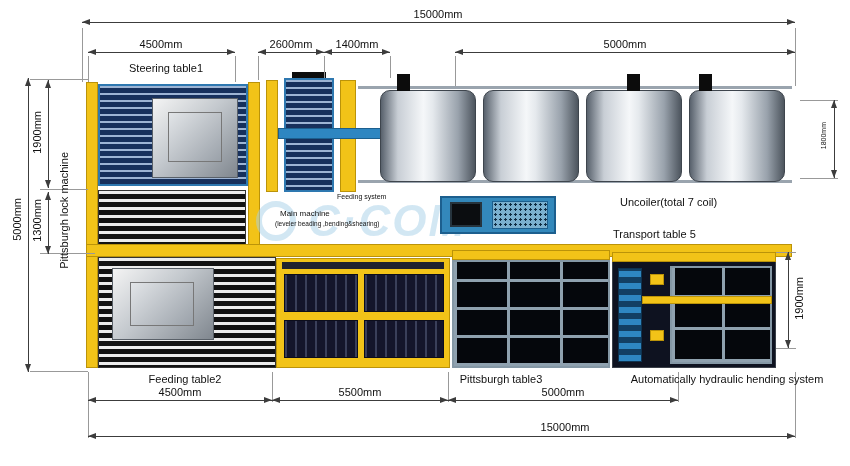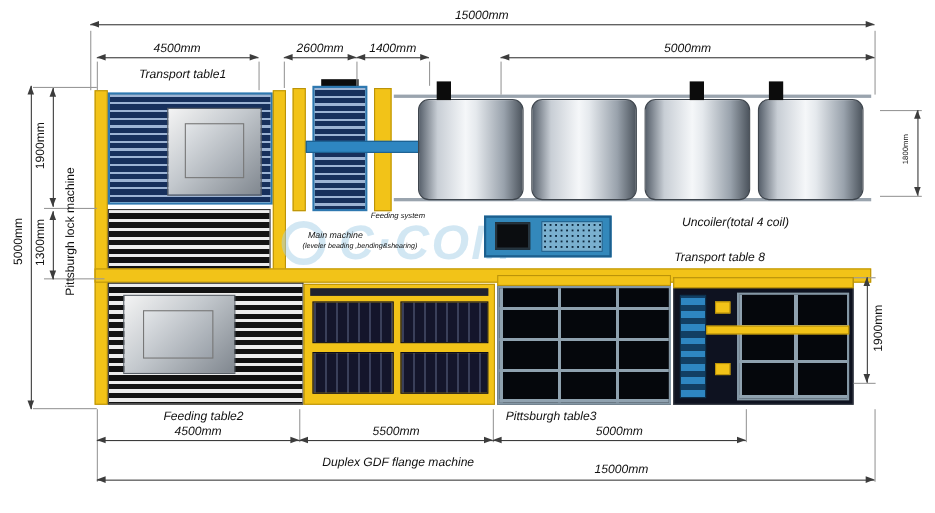--- a/index.html
+++ b/index.html
@@ -1,19 +1,19 @@
 <!DOCTYPE html>
 <html><head>
 <meta charset="utf-8">
 <style>
   * { margin:0; padding:0; box-sizing:border-box; }
   html,body { background:#ffffff; }
   #canvas { position:relative; width:850px; height:466px; background:#fff;
     font-family:"Liberation Sans", sans-serif; color:#1a1a1a; overflow:hidden; }
-  .lbl { position:absolute; font-size:11px; white-space:nowrap; color:#111;font-style:italic; }
+  .lbl { position:absolute; font-size:11px; white-space:nowrap; color:#111; }
   .lblc { transform:translateX(-50%); }
   .vlbl { position:absolute; writing-mode:vertical-rl; transform:rotate(180deg);
     font-size:11px; white-space:nowrap; color:#111; }
   .dimh { position:absolute; height:0; border-top:1px solid #3c3c3c; }
   .dimh::before, .dimh::after { content:""; position:absolute; top:-4px; width:0; height:0;
     border-top:3.5px solid transparent; border-bottom:3.5px solid transparent; }
   .dimh::before { left:0; border-right:8px solid #3c3c3c; }
   .dimh::after  { right:0; border-left:8px solid #3c3c3c; }
   .dimv { position:absolute; width:0; border-left:1px solid #3c3c3c; }
   .dimv::before, .dimv::after { content:""; position:absolute; left:-4px; width:0; height:0;
@@ -157,24 +157,24 @@
 
   <div class="dimh" style="left:88px;top:400px;width:184px"></div>
   <span class="lbl lblc" style="left:180px;top:386px">4500mm</span>
   <div class="dimh" style="left:272px;top:400px;width:176px"></div>
   <span class="lbl lblc" style="left:360px;top:386px">5500mm</span>
   <div class="dimh" style="left:448px;top:400px;width:230px"></div>
   <span class="lbl lblc" style="left:563px;top:386px">5000mm</span>
   <div class="dimh" style="left:88px;top:436px;width:707px"></div>
   <span class="lbl lblc" style="left:565px;top:421px">15000mm</span>
 
-  <span class="lbl lblc" style="left:166px;top:62px">Transport table1</span>
+  <span class="lbl lblc" style="left:166px;top:62px">Steering table1</span>
   <span class="vlbl" style="left:58px;top:152px">Pittsburgh lock machine</span>
   <span class="lbl smalltxt" style="left:337px;top:193px">Feeding system</span>
   <span class="lbl" style="left:280px;top:209px;font-size:8px">Main machine</span>
   <span class="lbl" style="left:275px;top:220px;font-size:6.5px">(leveler beading ,bending&amp;shearing)</span>
-  <span class="lbl" style="left:620px;top:196px">Uncoiler(total 4 coil)</span>
-  <span class="lbl" style="left:613px;top:228px">Transport table 8</span>
+  <span class="lbl" style="left:620px;top:196px">Uncoiler(total 7 coil)</span>
+  <span class="lbl" style="left:613px;top:228px">Transport table 5</span>
   <span class="lbl lblc" style="left:185px;top:373px">Feeding table2</span>
   <span class="lbl lblc" style="left:501px;top:373px">Pittsburgh table3</span>
-  <span class="lbl lblc" style="left:362px;top:415px">Duplex GDF flange machine</span>
+  <span class="lbl lblc" style="left:727px;top:373px">Automatically hydraulic hending system</span>
 
 </div>
 
 </body></html>

